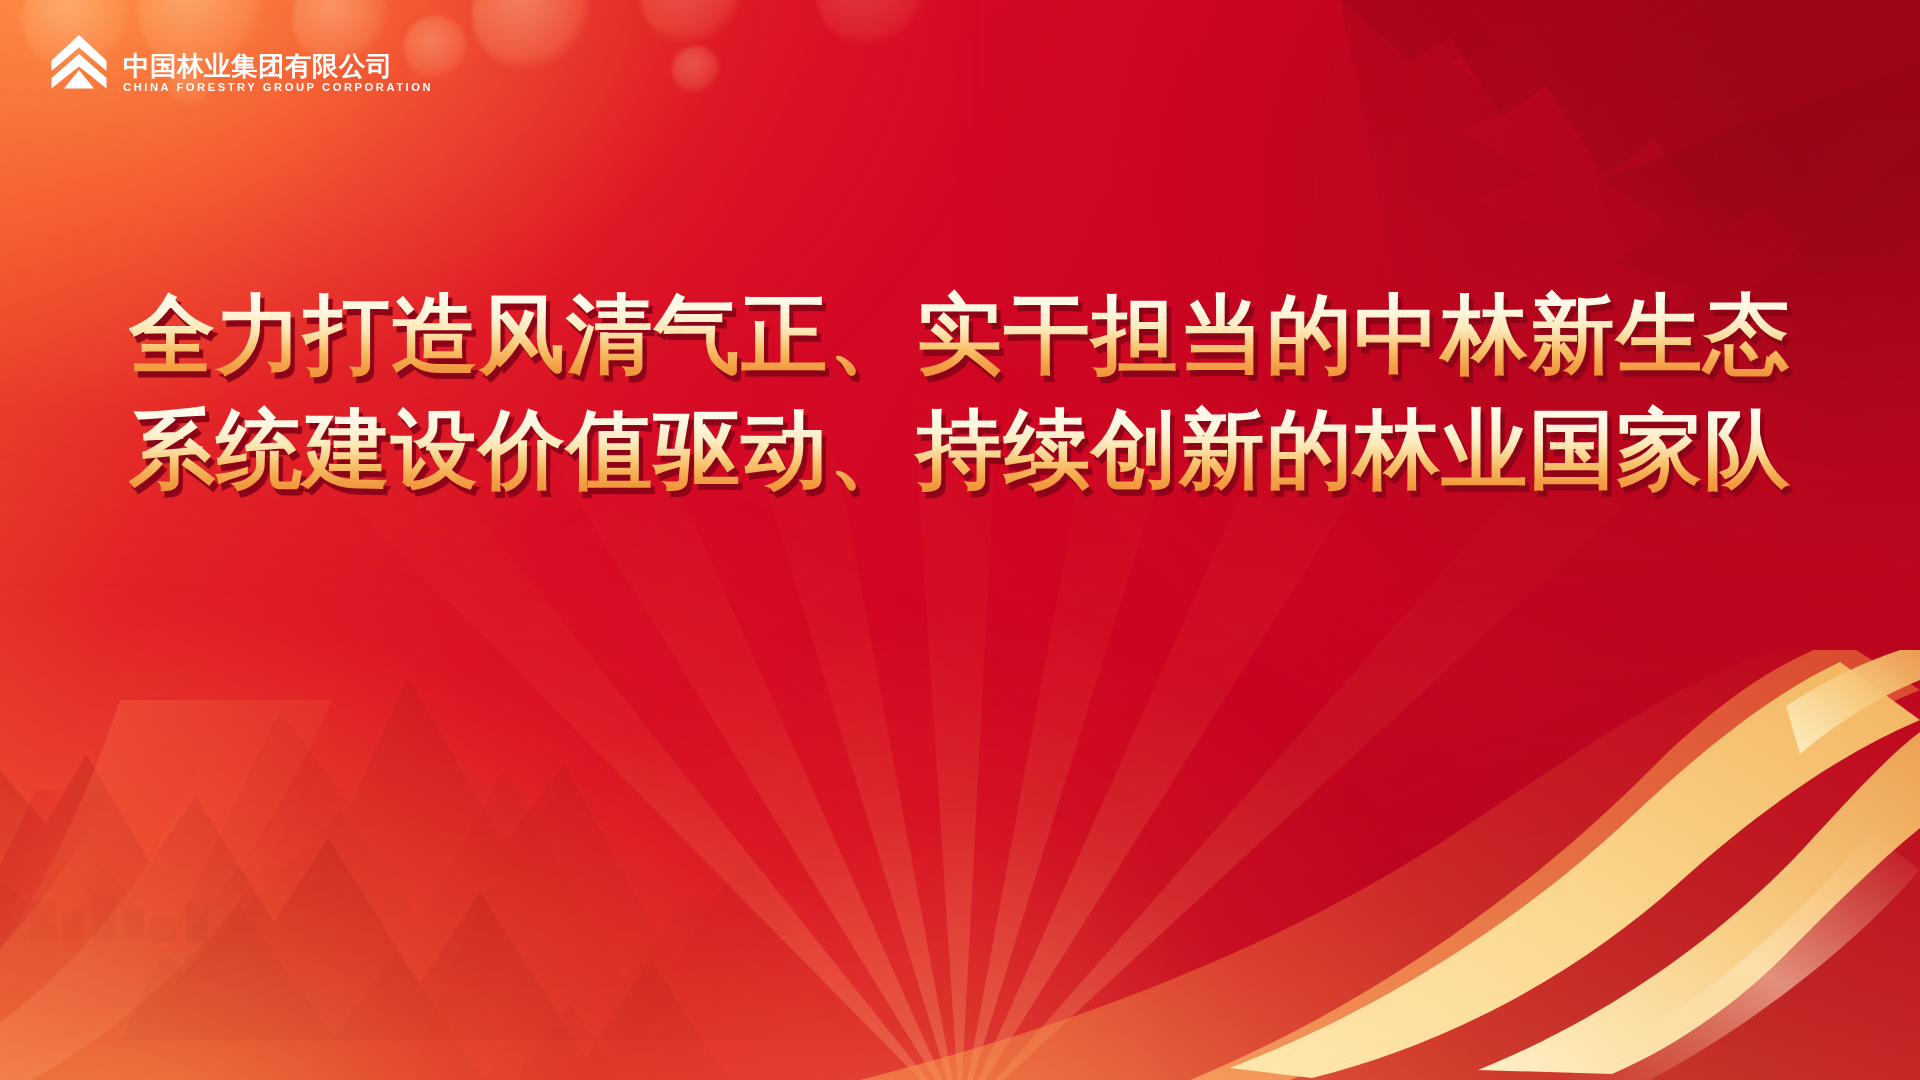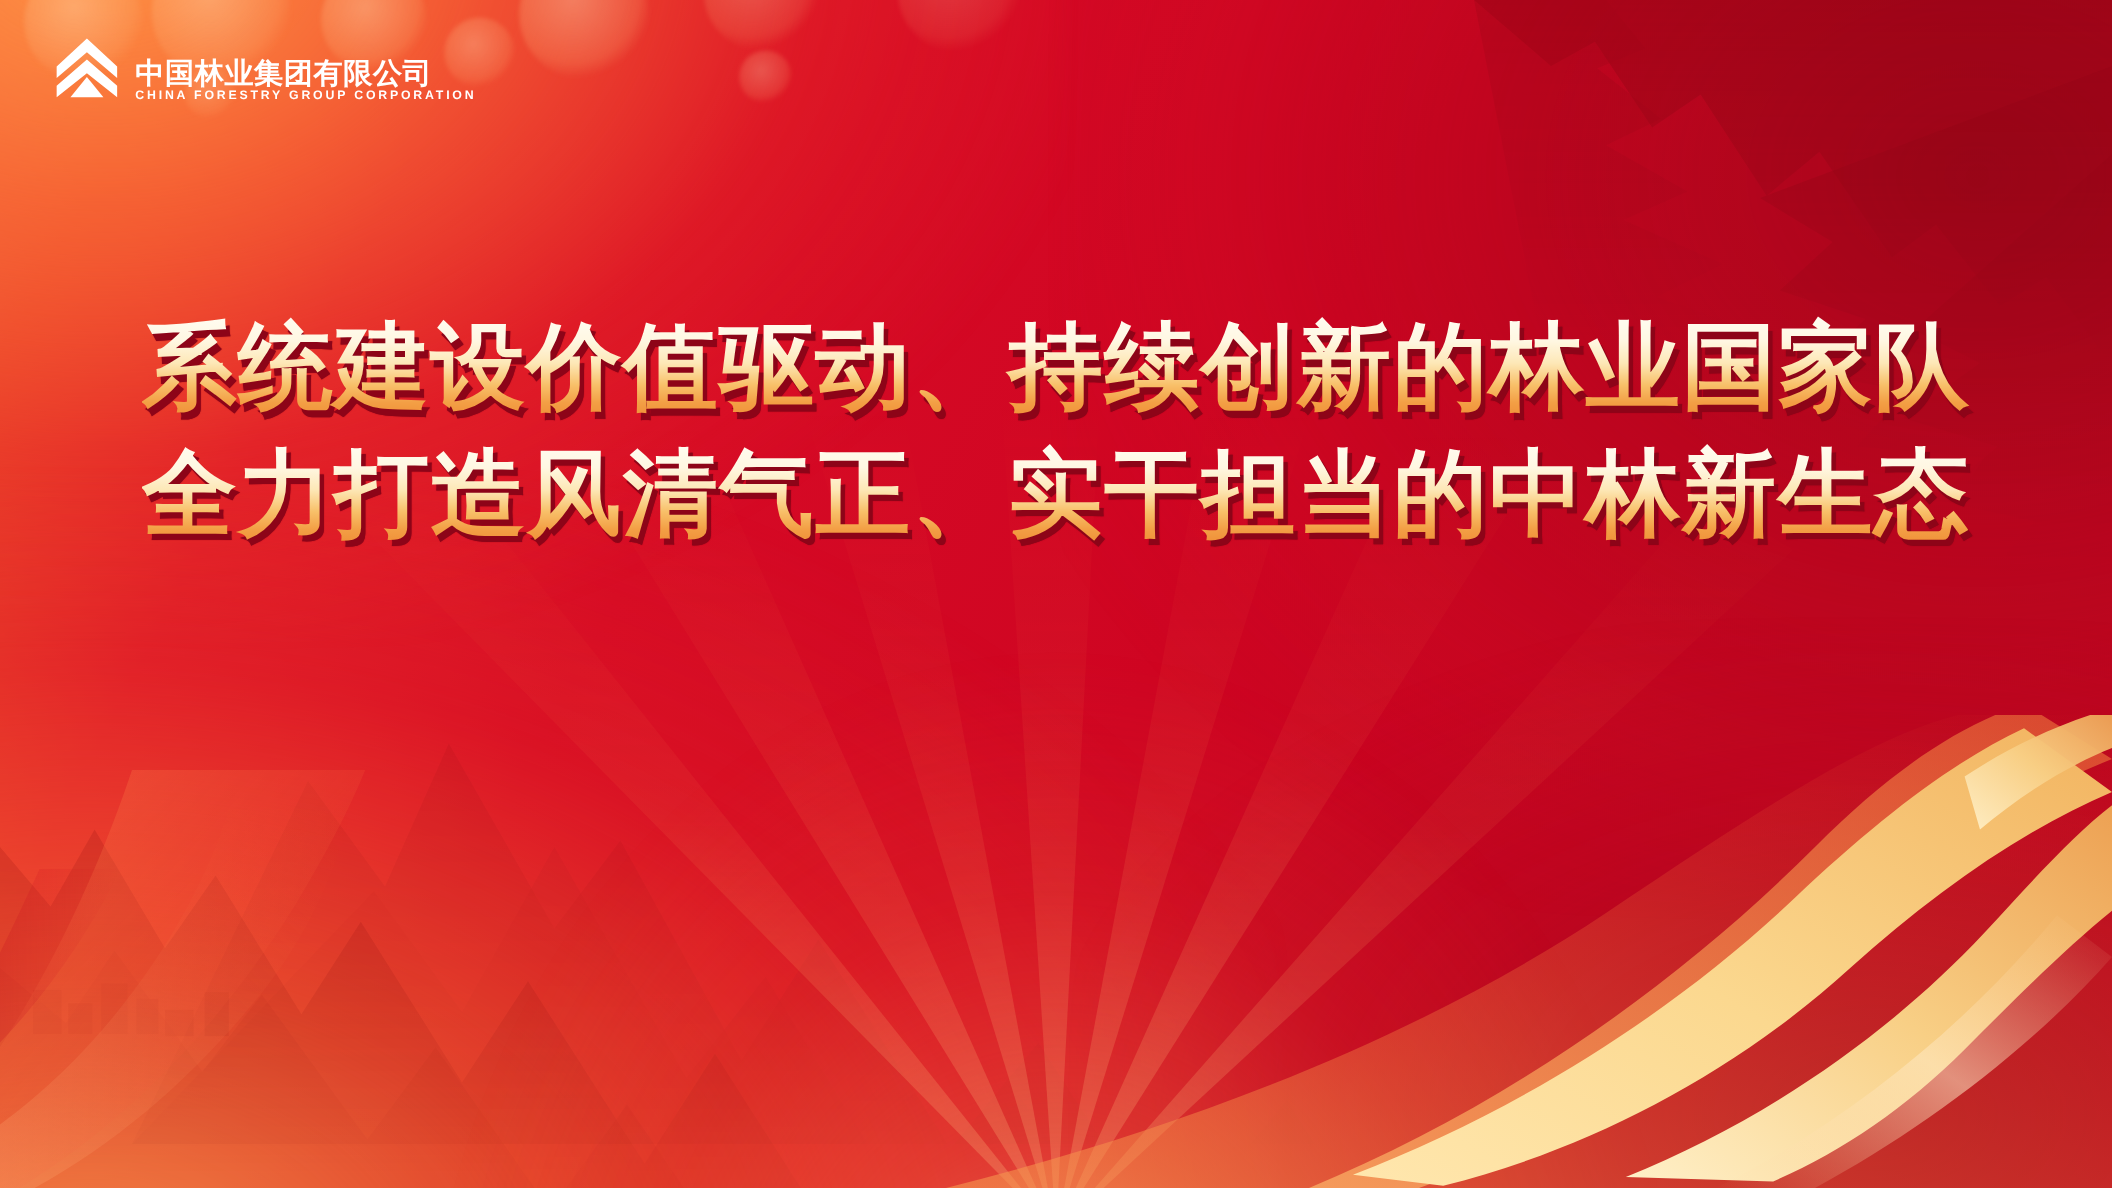--- a/index.html
+++ b/index.html
@@ -230,22 +230,22 @@
       </g>
     </svg>
     <div class="logo-text">
       <div class="logo-cn">中国林业集团有限公司</div>
       <div class="logo-en">CHINA FORESTRY GROUP CORPORATION</div>
     </div>
   </div>
 
   <div class="headline">
     <div class="hl-line">
+      <span class="hl-shadow">全力打造风清气正、实干担当的中林新生态</span>
+      <span class="hl-fill">全力打造风清气正、实干担当的中林新生态</span>
+    </div>
+    <div class="hl-line">
       <span class="hl-shadow">系统建设价值驱动、持续创新的林业国家队</span>
       <span class="hl-fill">系统建设价值驱动、持续创新的林业国家队</span>
     </div>
-    <div class="hl-line">
-      <span class="hl-shadow">全力打造风清气正、实干担当的中林新生态</span>
-      <span class="hl-fill">全力打造风清气正、实干担当的中林新生态</span>
-    </div>
   </div>
 
 </div>
 
 </body></html>

